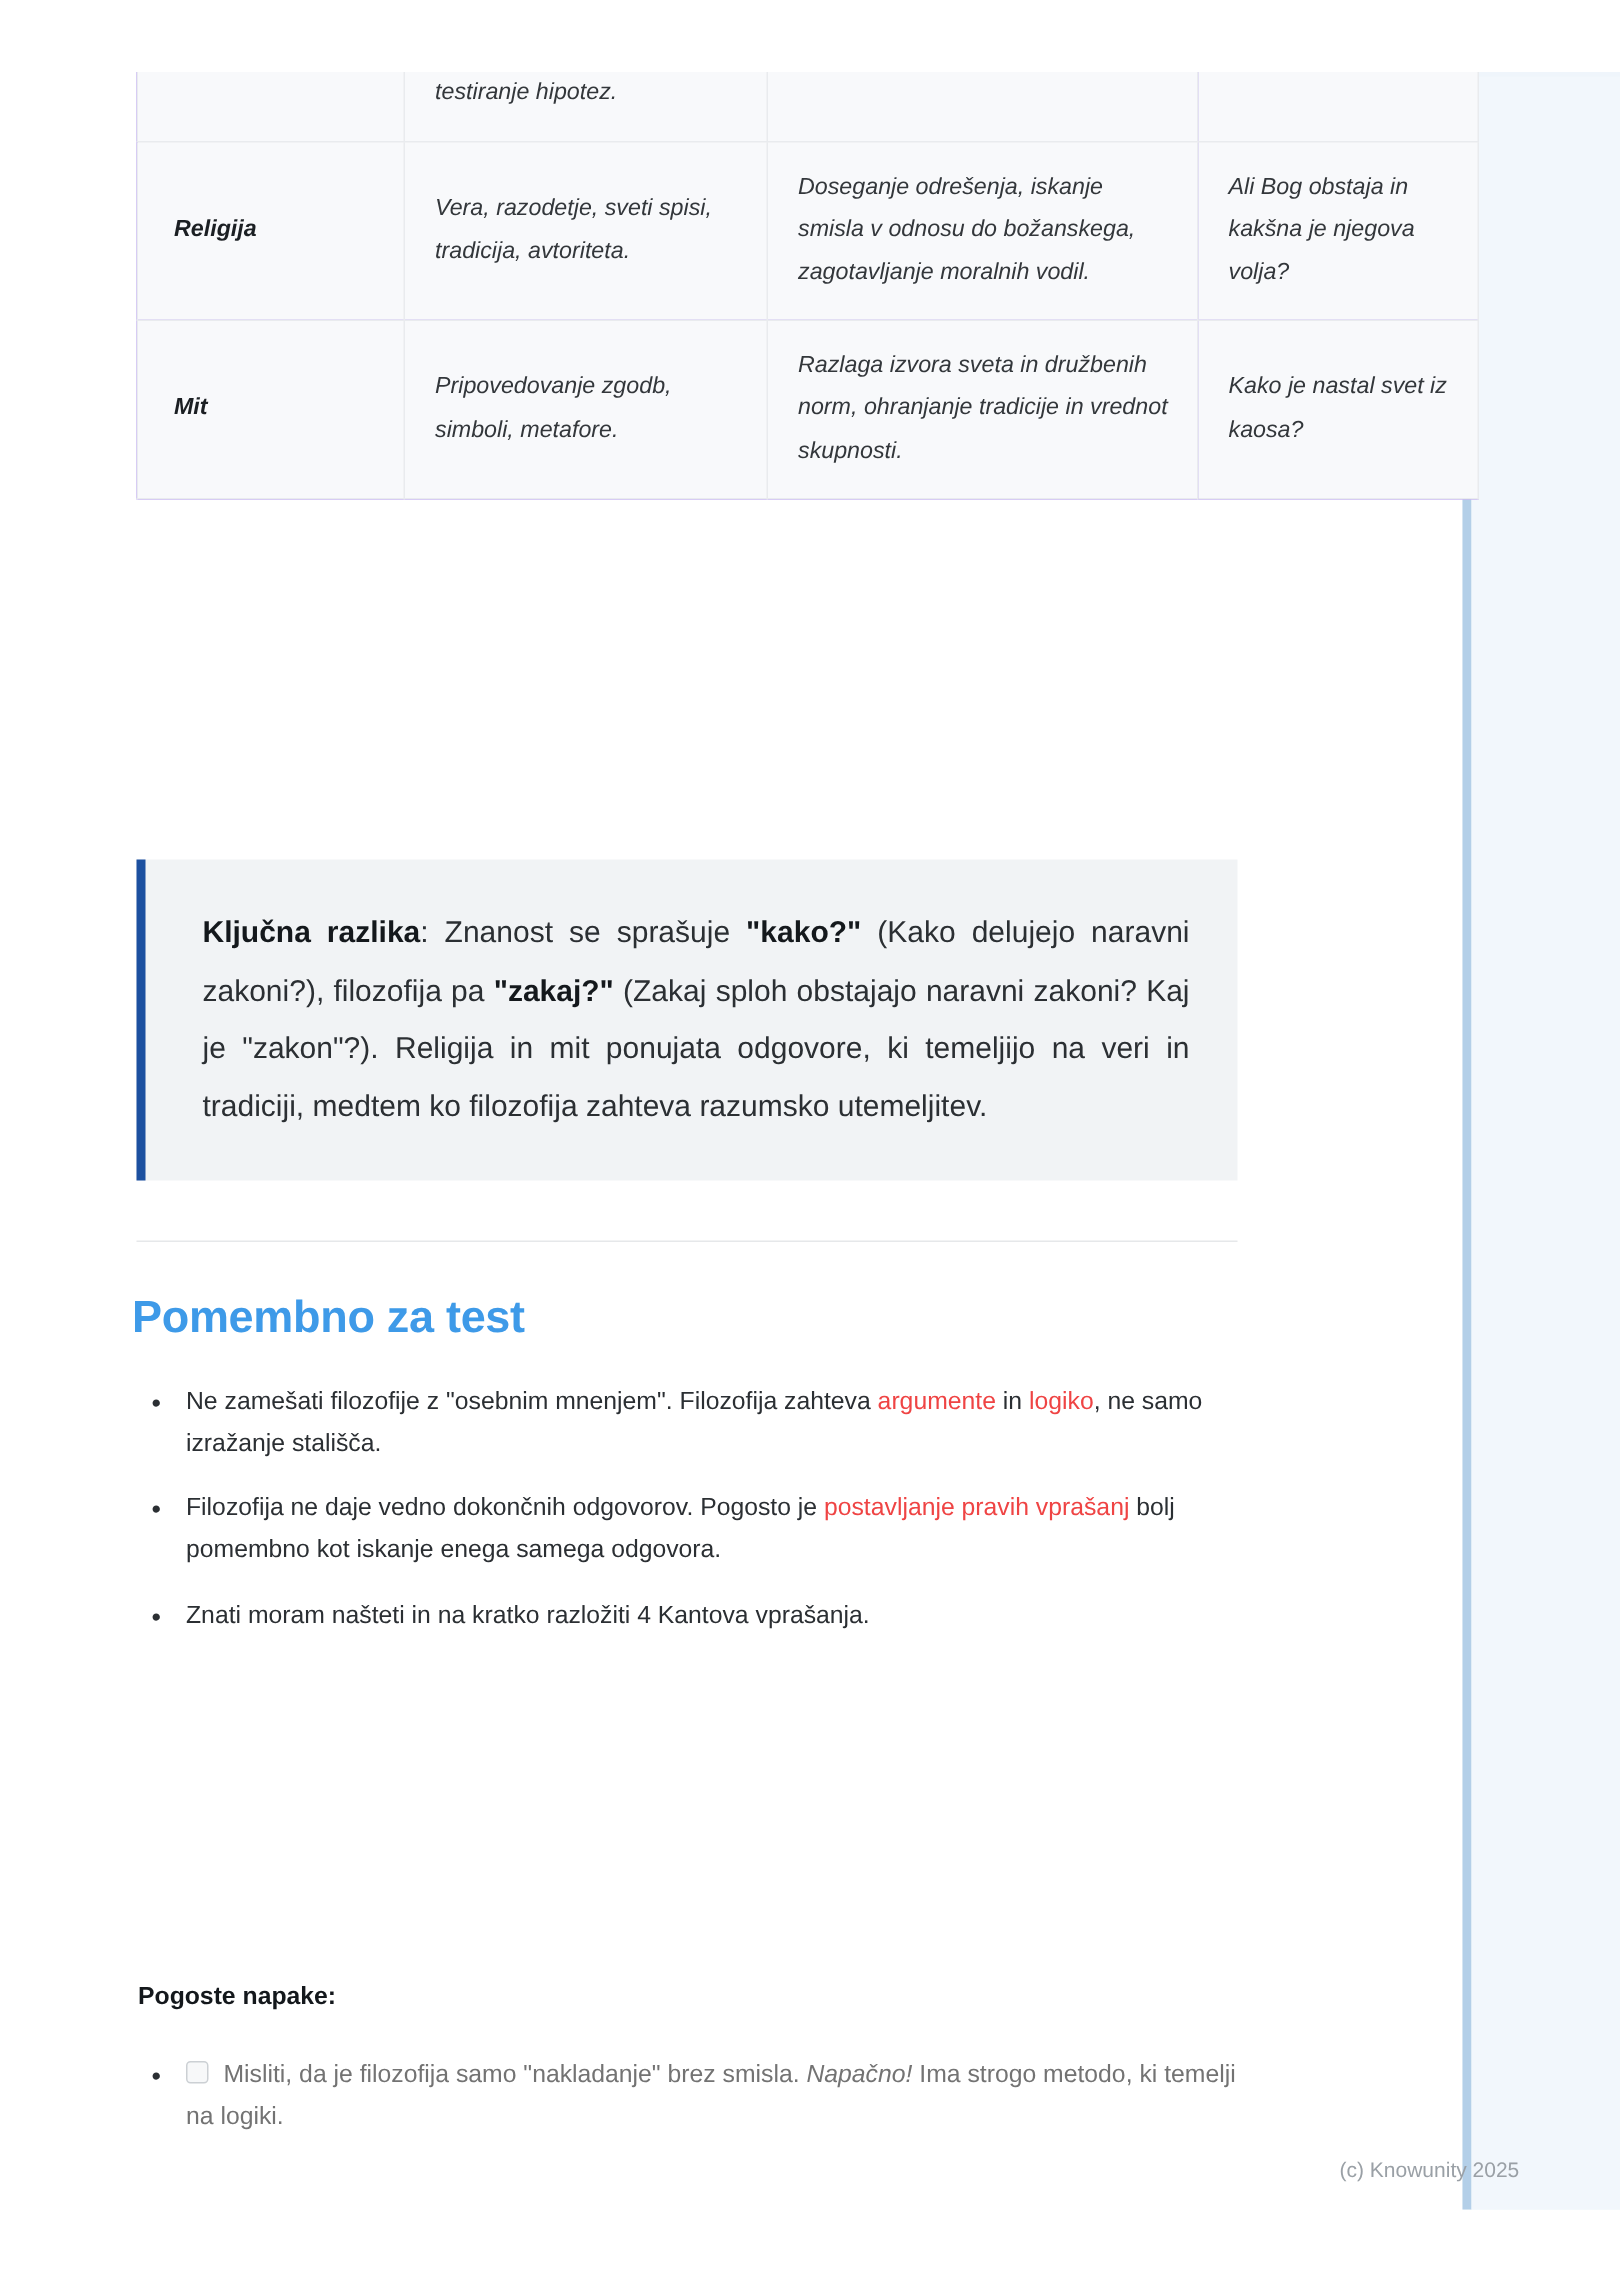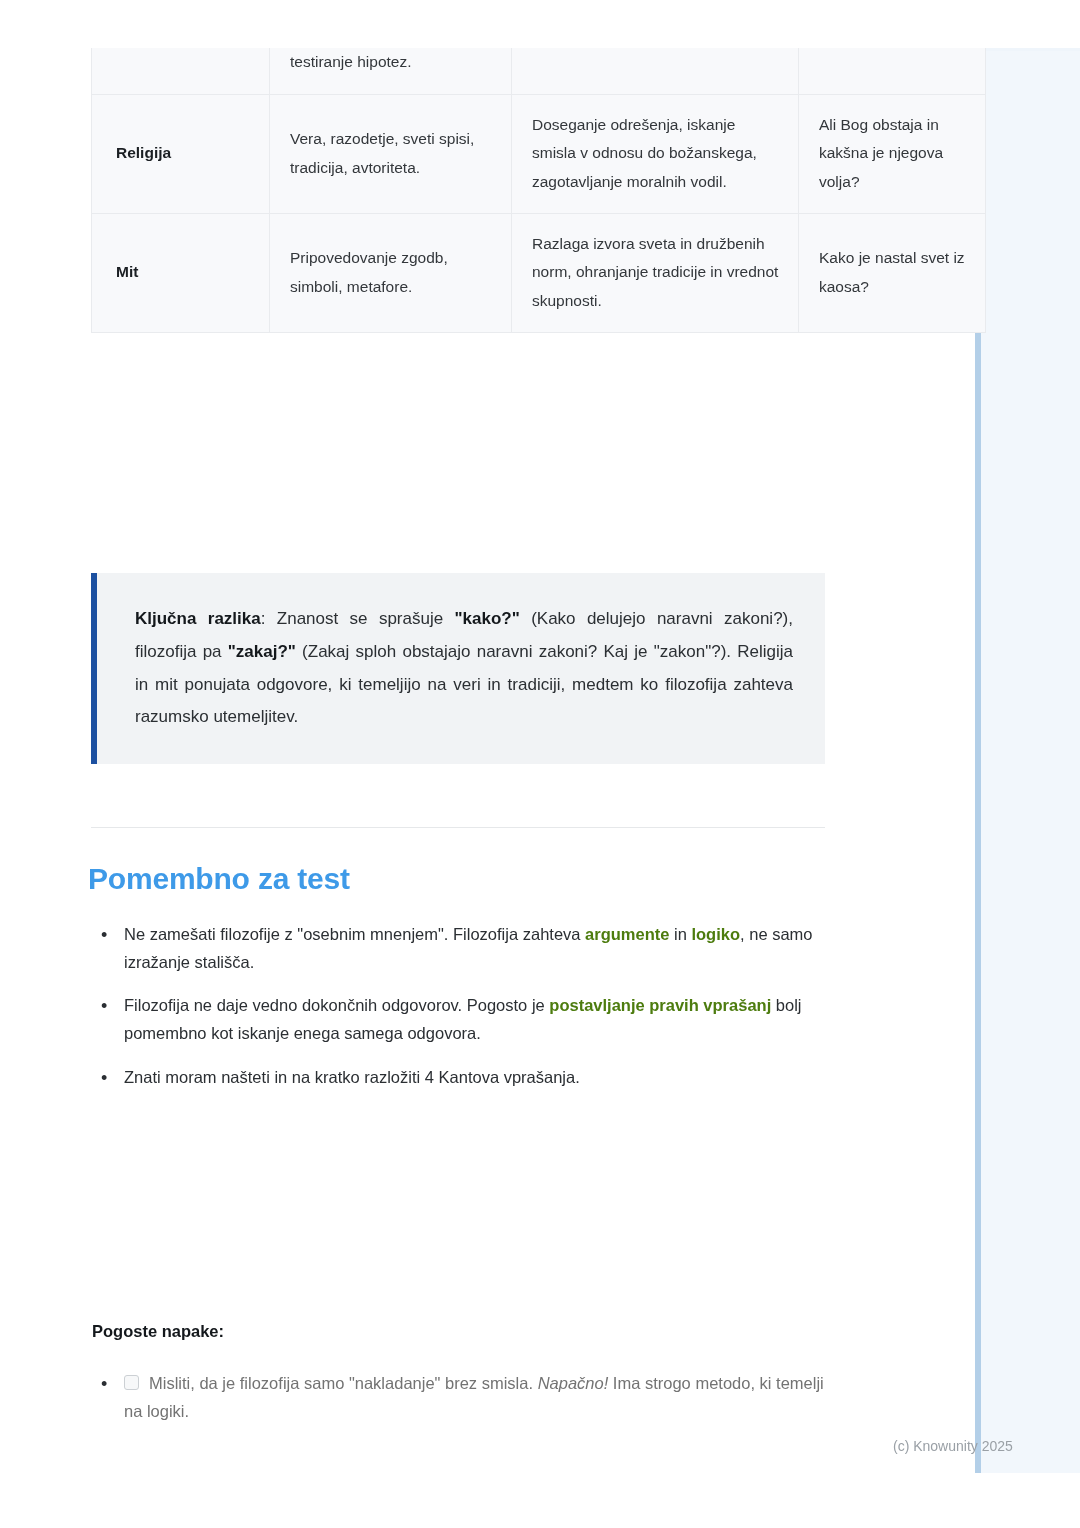--- a/index.html
+++ b/index.html
@@ -48,20 +48,21 @@
   
   .cmp-table {
     position: absolute;
     top: 48px;
     left: 91px;
     width: 734px;
     border-collapse: collapse;
     table-layout: fixed;
     font-size: 15.5px;
     background: #8b5cf6;
+    font-style: italic;
   }
   .cmp-table td {
     border: 1px solid #e9ebee;
     background: #f8f9fb;
     vertical-align: middle;
     padding: 16px 18px 16px 20px;
     line-height: 1.85;
     color: #33373b;
     font-size: 15.5px;
   }
@@ -86,21 +87,21 @@
   
   .callout {
     position: absolute;
     top: 573px;
     left: 91px;
     width: 734px;
     box-sizing: border-box;
     background: #f1f3f5;
     border-left: 6px solid #1c50a0;
     padding: 30px 32px 30px 38px;
-    font-size: 17px;
+    font-size: 20px;
     line-height: 1.93;
     text-align: justify;
     color: #2b2f33;
   }
   .callout b { font-weight: bold; color: #14181c; }
 
   
   .divider {
     position: absolute;
     top: 827px;
@@ -141,21 +142,21 @@
     margin-bottom: 16px;
   }
   .tips > li::before {
     content: "\2022";
     position: absolute;
     left: 13px;
     top: -1px;
     font-size: 18px;
     color: #2b2f33;
   }
-  .tips b { font-weight: bold; color: #4d7c0f; }
+  .tips b { font-weight: normal; color: #ef4444; }
 
   
   .mistakes-title {
     position: absolute;
     top: 1318px;
     left: 88px;
     margin: 4px;
     font-size: 16.5px;
     font-weight: bold;
     color: #14181c;

